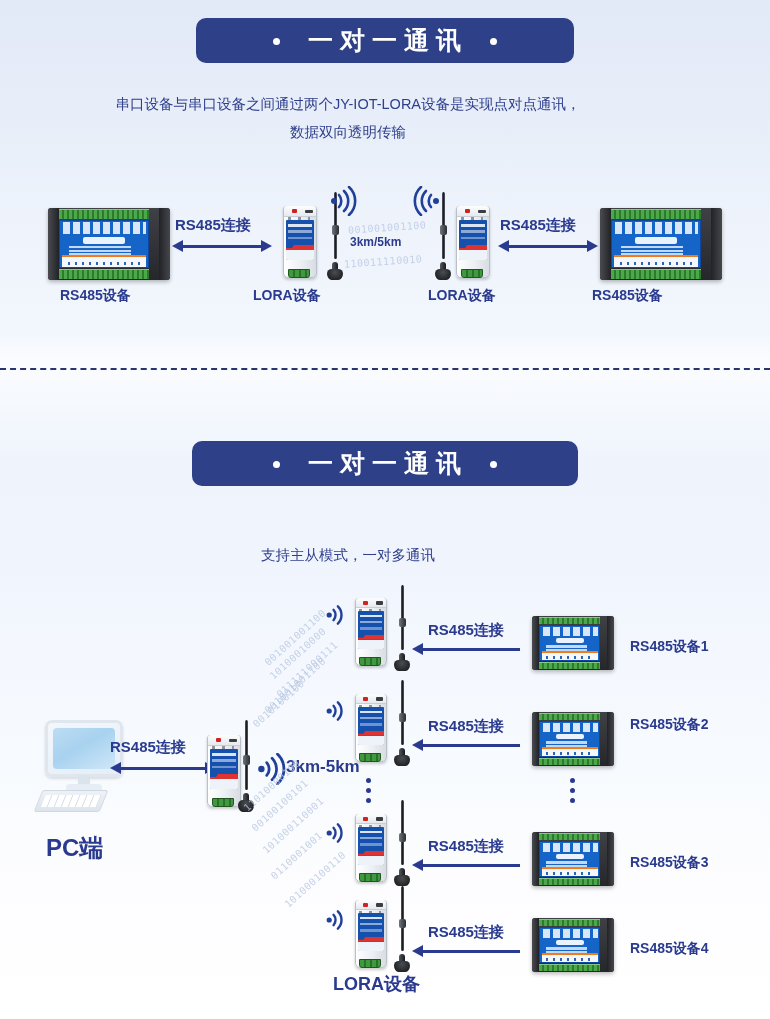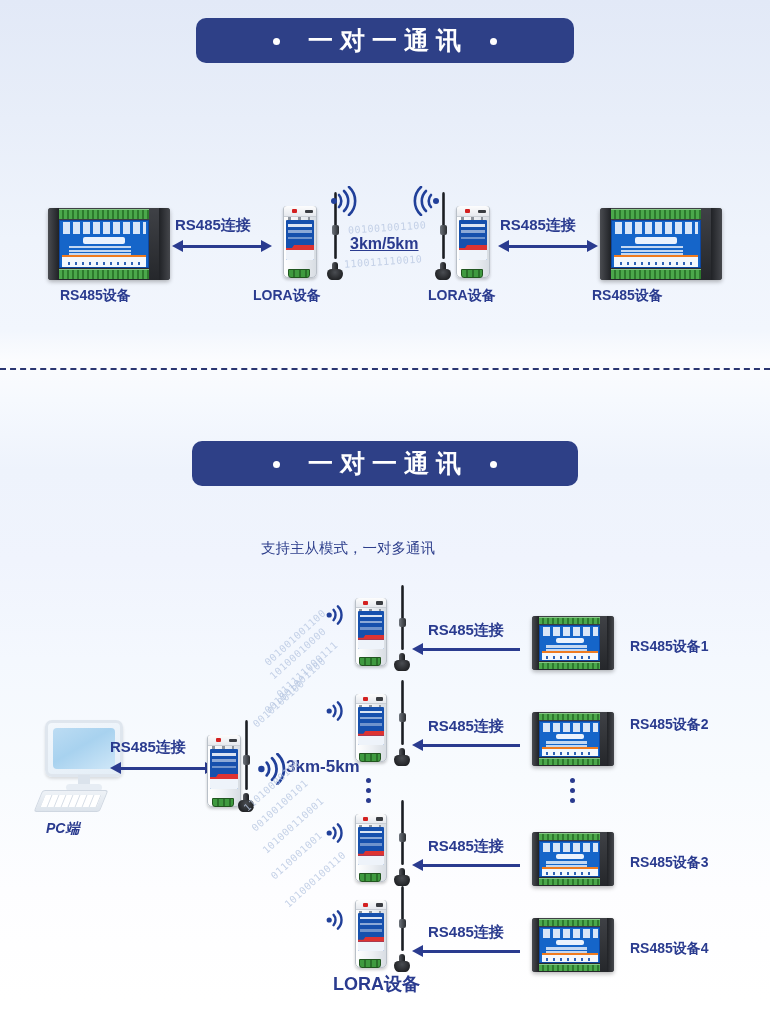--- a/index.html
+++ b/index.html
@@ -290,20 +290,22 @@
 
   <div class="banner-wrap1">
     <div class="banner">
       <span class="dot"></span>
       <span class="banner-txt">一对一通讯</span>
       <span class="dot"></span>
     </div>
   </div>
 
   <div class="subtitle" id="sub1">
+    <div>串口设备与串口设备之间通过两个JY-IOT-LORA设备是实现点对点通讯，</div>
+    <div>数据双向透明传输</div>
   </div>
 
   <div class="dam" style="left:48px; top:208px; width:122px; height:72px;">
     <div class="body">
       <div class="side l"></div>
       <div class="side r"></div>
       <div class="term t"></div>
       <div class="term b"></div>
       <div class="pcb">
         <div class="relays"></div>
@@ -347,21 +349,21 @@
     <svg width="30" height="30" viewBox="0 0 30 30">
       <circle cx="6" cy="15" r="3" fill="#21409a"></circle>
       <path d="M11 9 A9 9 0 0 1 11 21" stroke="#21409a" stroke-width="2.6" fill="none" stroke-linecap="round"></path>
       <path d="M16 5 A14 14 0 0 1 16 25" stroke="#21409a" stroke-width="2.6" fill="none" stroke-linecap="round"></path>
       <path d="M21 1 A19 19 0 0 1 21 29" stroke="#21409a" stroke-width="2.6" fill="none" stroke-linecap="round"></path>
     </svg>
   </div>
 
   <div class="bincode" style="left:348px; top:222px; transform:rotate(-4deg);">001001001100</div>
   <div class="bincode" style="left:344px; top:256px; transform:rotate(-4deg);">110011110010</div>
-  <div class="lbl big" style="left:350px; top:235px; font-size:16px;text-decoration:underline;">3km/5km</div>
+  <div class="lbl big" style="left:350px; top:235px; font-size:12px;">3km/5km</div>
 
   <div class="wifi" style="left:412px; top:186px; transform:scaleX(-1);">
     <svg width="30" height="30" viewBox="0 0 30 30">
       <circle cx="6" cy="15" r="3" fill="#21409a"></circle>
       <path d="M11 9 A9 9 0 0 1 11 21" stroke="#21409a" stroke-width="2.6" fill="none" stroke-linecap="round"></path>
       <path d="M16 5 A14 14 0 0 1 16 25" stroke="#21409a" stroke-width="2.6" fill="none" stroke-linecap="round"></path>
       <path d="M21 1 A19 19 0 0 1 21 29" stroke="#21409a" stroke-width="2.6" fill="none" stroke-linecap="round"></path>
     </svg>
   </div>
 
@@ -415,31 +417,31 @@
 <div class="section" id="sec2">
 
   <div class="banner-wrap2">
     <div class="banner">
       <span class="dot"></span>
       <span class="banner-txt">一对一通讯</span>
       <span class="dot"></span>
     </div>
   </div>
 
-  <div class="subtitle" style="top:154px;">支持主从模式，一对多通讯</div>
+  <div class="subtitle" style="top:161px;">支持主从模式，一对多通讯</div>
 
   <div class="pc" style="left:38px; top:340px; width:92px; height:92px;">
     <div class="screen">
       <div class="inner"></div>
     </div>
     <div class="neck"></div>
     <div class="foot"></div>
     <div class="kbd"></div>
   </div>
-  <div class="lbl big" style="left:46px; top:440px; font-size:14px;font-style:italic;">PC端</div>
+  <div class="lbl big" style="left:46px; top:452px; font-size:24px;">PC端</div>
 
   <div class="arrow both" style="left:120px; top:387px; width:86px;"></div>
   <div class="lbl" style="left:110px; top:358px;">RS485连接</div>
 
   <div class="lora" style="left:207px; top:355px; width:34px; height:72px;">
     <div class="case"></div>
     <div class="top"></div>
     <div class="led"></div>
     <div class="blk"></div>
     <div class="pins"></div>

